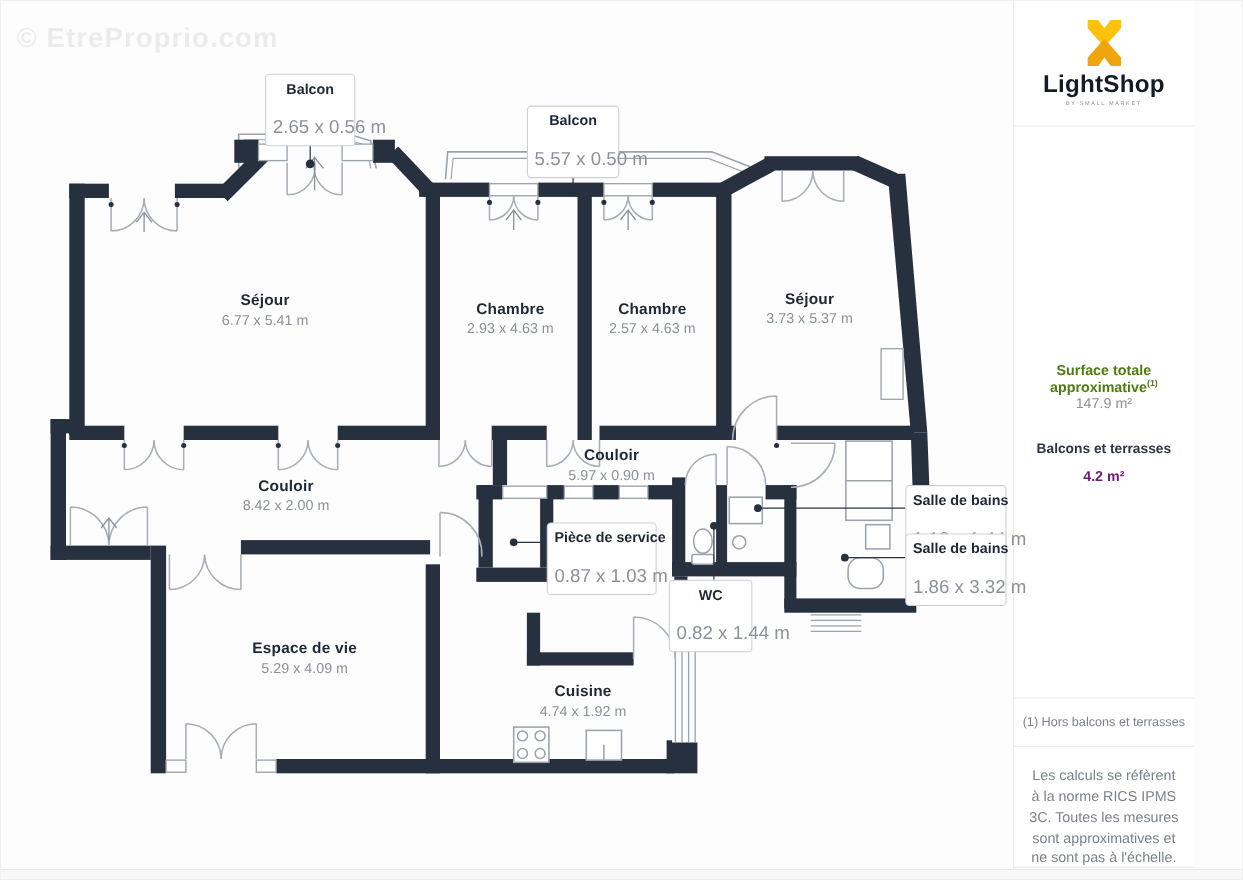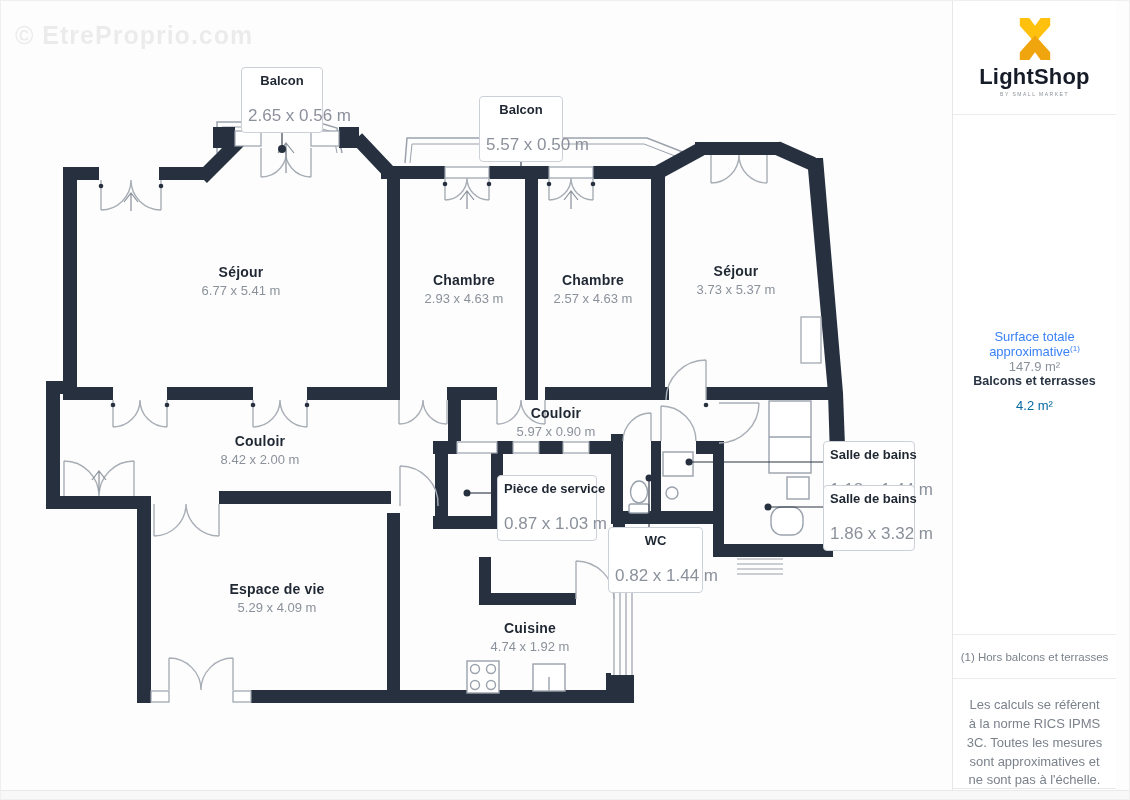--- a/index.html
+++ b/index.html
@@ -10,30 +10,30 @@
   .plan{position:absolute;left:0;top:0;width:952px;height:800px;background:#fdfdfd;}
   .plan svg{position:absolute;left:0;top:0;}
   .watermark{position:absolute;left:14px;top:20px;font-size:25px;font-weight:bold;color:rgba(0,0,0,0.07);letter-spacing:1px;}
   .room-label{position:absolute;transform:translate(-50%,-50%);text-align:center;white-space:nowrap;z-index:4;}
   .rl-name{font-size:14px;font-weight:bold;color:#1f2733;letter-spacing:.2px;}
   .rl-dims{font-size:13px;color:#8b919b;margin-top:3px;}
   .callout{position:absolute;background:#fff;border:1.5px solid #ccd1d7;border-radius:4px;padding:5px 6px 6px;text-align:center;white-space:nowrap;z-index:6;}
   .co-title{font-size:13px;font-weight:bold;color:#1f2733;}
   .co-dims{font-size:17px;color:#8b919b;margin-top:18px;}
   
-  .sidebar{position:absolute;left:951px;top:0;width:164px;height:800px;background:#ffffff;border-left:1px solid #e7e7e7;}
+  .sidebar{position:absolute;left:920px;top:0;width:164px;height:800px;background:#ffffff;border-left:1px solid #e7e7e7;}
   .side-logo{position:absolute;left:0;top:0;width:100%;height:114px;border-bottom:1px solid #ececec;display:flex;flex-direction:column;align-items:center;justify-content:center;}
   .brand-word{font-size:22px;font-weight:bold;color:#161c27;margin-top:4px;letter-spacing:.2px;}
   .brand-tag{font-size:5px;letter-spacing:1.5px;color:#8a8f96;margin-top:1px;}
   .side-surface{position:absolute;left:0;top:114px;width:100%;text-align:center;padding-top:214px;}
-  .surf-title{font-size:13px;font-weight:normal;color:#3b82f6;}
+  .surf-title{font-size:13px;font-weight:bold;color:#4d7c0f;}
   .surf-title sup{font-size:8px;}
   .surf-value{font-size:13px;color:#8b919b;}
-  .balc-title{font-size:12.5px;font-weight:bold;color:#2a3544;}
-  .balc-value{font-size:13px;color:#0369a1;margin-top:10px;}
+  .balc-title{font-size:12.5px;font-weight:bold;color:#2a3544;margin-top:27px;}
+  .balc-value{font-size:13px;color:#701a75;margin-top:10px;font-weight:bold;}
   .side-note{position:absolute;left:0;top:633px;width:100%;height:45px;border-top:1px solid #ececec;border-bottom:1px solid #ececec;display:flex;align-items:center;justify-content:center;font-size:11.5px;color:#7b828c;}
   .side-legal{position:absolute;left:0;top:678px;width:100%;height:110px;border-bottom:1px solid #e7e7e7;padding:17px 13px 0;text-align:center;}
   .legal-text{font-size:13px;line-height:1.45;color:#7b828c;}
   .bottom-strip{position:absolute;left:0;top:789px;width:1130px;height:11px;background:#f8f8f8;border-top:1px solid #e9e9e9;}
 </style>
 </head>
 <body>
 
 <div class="stage">
   <div class="plan">
@@ -247,21 +247,21 @@
       <div class="co-dims">2.65 x 0.56 m</div>
     </div>
     <div class="callout" style="left:478px;top:95px;width:84px;">
       <div class="co-title">Balcon</div>
       <div class="co-dims">5.57 x 0.50 m</div>
     </div>
     <div class="callout" style="left:496px;top:474px;width:100px;">
       <div class="co-title">Pièce de service</div>
       <div class="co-dims">0.87 x 1.03 m</div>
     </div>
-    <div class="callout" style="left:607px;top:526px;width:95px;">
+    <div class="callout" style="left:607px;top:526px;width:76px;">
       <div class="co-title">WC</div>
       <div class="co-dims">0.82 x 1.44 m</div>
     </div>
     <div class="callout" style="left:822px;top:440px;width:92px;">
       <div class="co-title">Salle de bains</div>
       <div class="co-dims">1.18 x 1.44 m</div>
     </div>
     <div class="callout" style="left:822px;top:484px;width:92px;">
       <div class="co-title">Salle de bains</div>
       <div class="co-dims">1.86 x 3.32 m</div>

